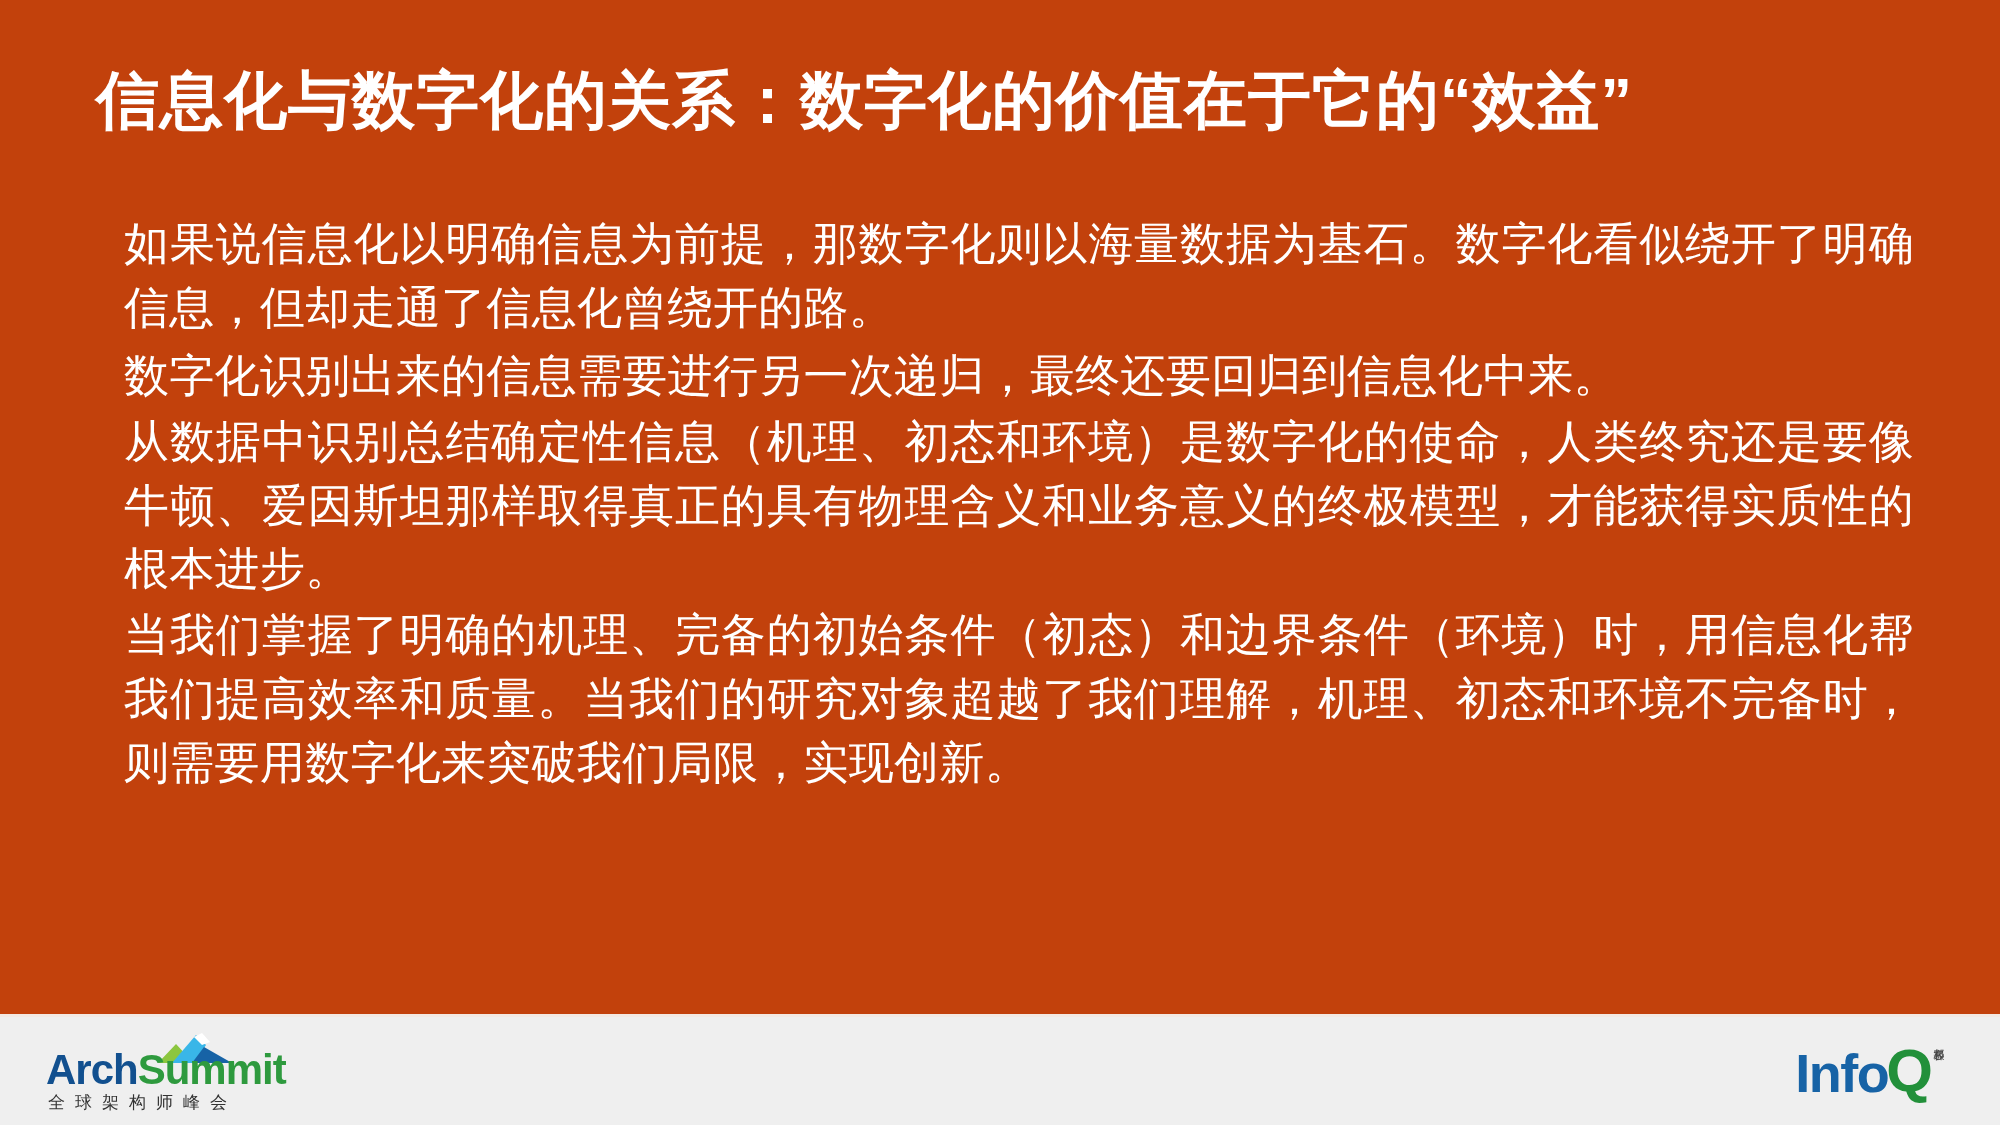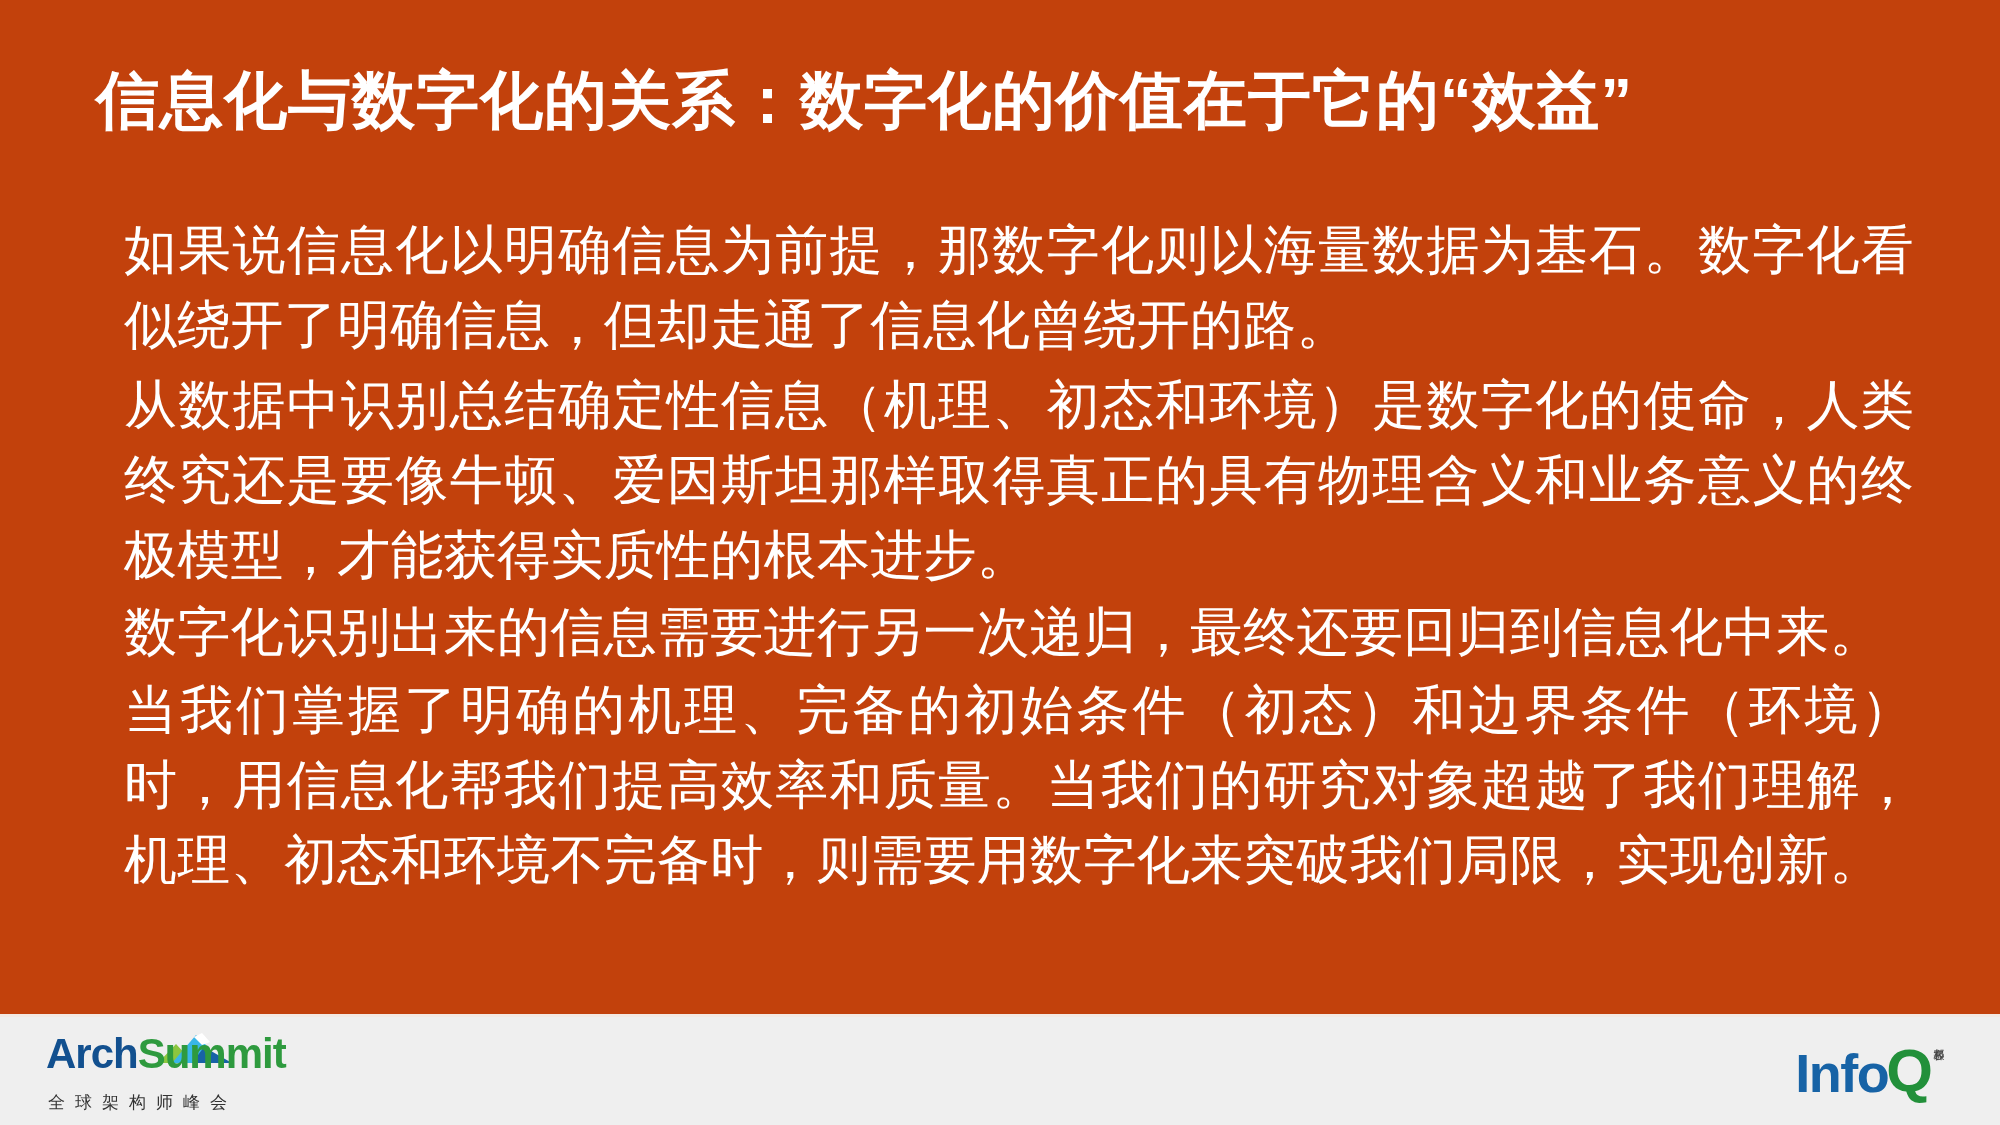--- a/index.html
+++ b/index.html
@@ -39,21 +39,21 @@
   
   .body-area {
     position: absolute;
     left: 124px;
     top: 212px;
     width: 1790px;
     height: 790px;
   }
   .para {
     color: #FFFFFF;
-    font-size: 53px;
+    font-size: 45px;
     line-height: 1.42;
     margin: 0 0 2px 0;
     text-align: justify;
     text-justify: inter-ideograph;
     font-family: "Liberation Sans", "DejaVu Sans", sans-serif;
     letter-spacing: 0.3px;
   }
   .para.first {
     margin-bottom: 4px;
   }
@@ -76,21 +76,21 @@
   .archsummit {
     position: absolute;
     left: 46px;
     top: 14px;
     width: 240px;
     height: 84px;
   }
   .as-word {
     position: absolute;
     left: 0;
-    top: 2px;
+    top: 18px;
     font-size: 42px;
     font-weight: bold;
     letter-spacing: -1px;
     line-height: 1;
     white-space: nowrap;
   }
   .as-arch { color: #12508F; }
   .as-summit { color: #2E9A3E; }
   .as-mountain {
     position: absolute;
@@ -150,22 +150,22 @@
 <body>
 
 <div class="slide">
 
   <div class="title-area">
     <div class="slide-title">信息化与数字化的关系：数字化的价值在于它的“效益”</div>
   </div>
 
   <div class="body-area">
     <p class="para first">如果说信息化以明确信息为前提，那数字化则以海量数据为基石。数字化看似绕开了明确信息，但却走通了信息化曾绕开的路。</p>
+    <p class="para">数字化识别出来的信息需要进行另一次递归，最终还要回归到信息化中来。</p>
     <p class="para">从数据中识别总结确定性信息（机理、初态和环境）是数字化的使命，人类终究还是要像牛顿、爱因斯坦那样取得真正的具有物理含义和业务意义的终极模型，才能获得实质性的根本进步。</p>
-    <p class="para">数字化识别出来的信息需要进行另一次递归，最终还要回归到信息化中来。</p>
     <p class="para">当我们掌握了明确的机理、完备的初始条件（初态）和边界条件（环境）时，用信息化帮我们提高效率和质量。当我们的研究对象超越了我们理解，机理、初态和环境不完备时，则需要用数字化来突破我们局限，实现创新。</p>
   </div>
 
   <div class="footer">
     <div class="footer-inner">
 
       <div class="archsummit">
         <span class="as-mountain">
           <svg width="74" height="30" viewBox="0 0 74 30">
             <polygon points="0,30 18,11 30,24 40,30" fill="#8CC63F"></polygon>

